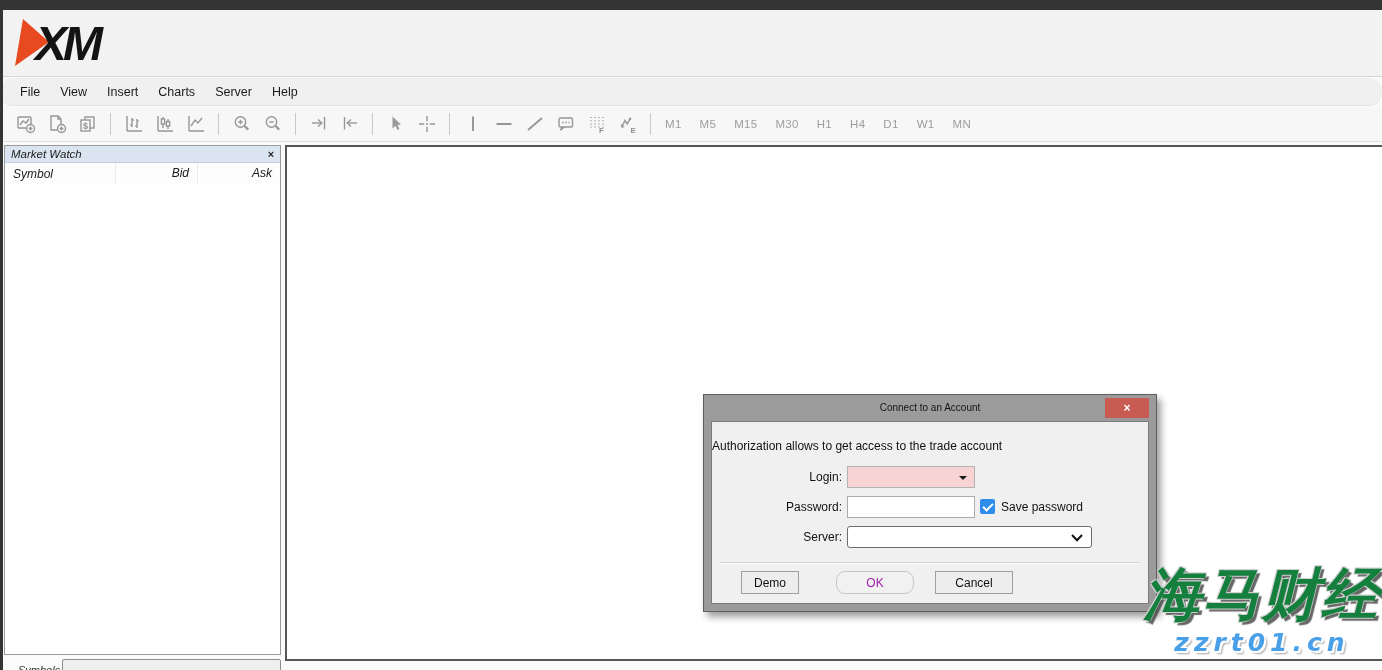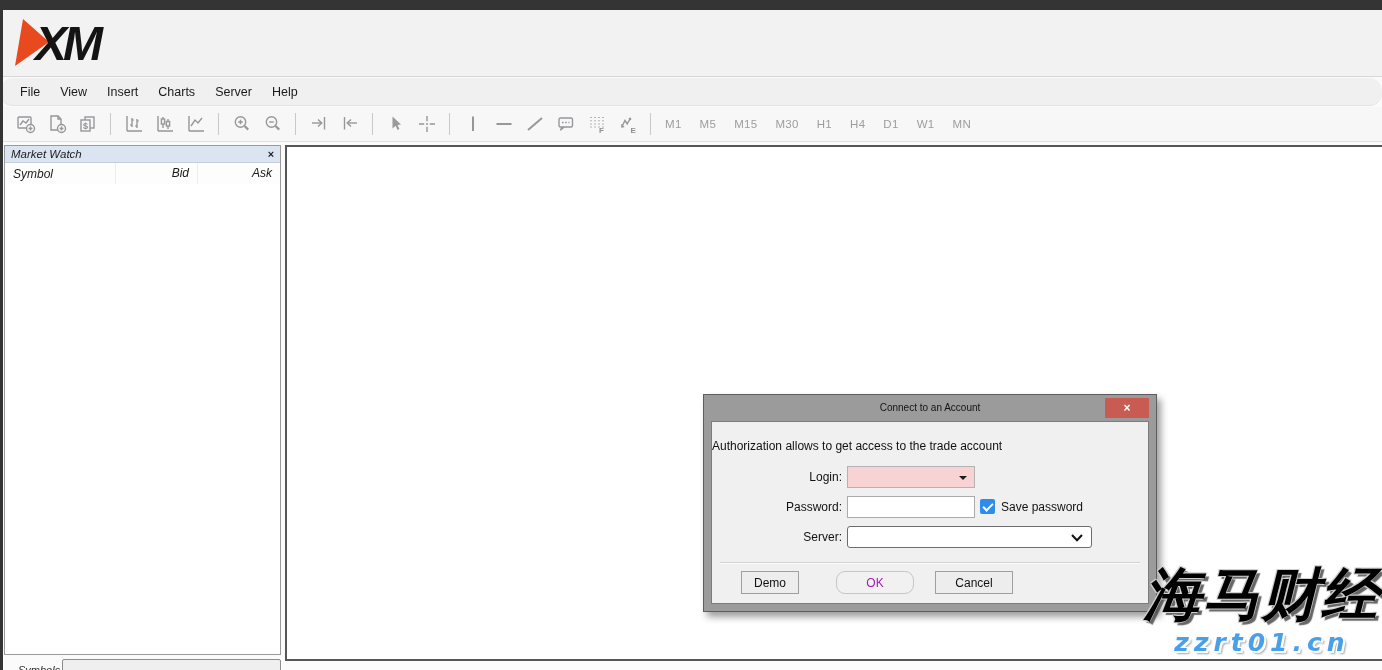--- a/index.html
+++ b/index.html
@@ -61,21 +61,21 @@
   .select-server { position:absolute; left:135px; width:245px; height:22px; background:#fff; border:1px solid #6d6d6d; border-radius:3px; }
   .select-chevron { position:absolute; right:8px; top:7px; }
   .dlg-sep { position:absolute; top:140px; left:8px; right:8px; border-top:1px solid #d2d2d2; border-bottom:1px solid #fdfdfd; }
   .dlg-btn { position:absolute; top:149px; height:23px; background:#ededed; border:1px solid #9f9f9f; font:12px "Liberation Sans",sans-serif; color:#111; text-align:center; }
   .btn-demo { left:12px; width:58px;margin-left:17px; }
   .btn-ok { left:124px; width:78px; color:#a21caf; border-color:#c6c6c6; background:#f1f1f1;border-radius:9px; }
   .btn-cancel { left:223px; width:78px; }
 
   
   .watermark { position:absolute; right:2px; top:565px; z-index:30; text-align:center; font-style:italic; font-weight:bold; pointer-events:none; }
-  .wm-title { font-size:57px; line-height:1.05; color:#000000; letter-spacing:2px; font-family:Liberation Serif, serif;
+  .wm-title { font-size:57px; line-height:1.05; color:#15803d; letter-spacing:2px; font-family:Liberation Serif, serif;
     text-shadow:-1px -1px 0 #cfcfcf, 1px -1px 0 #cfcfcf, -1px 1px 0 #cfcfcf, 3px 3px 1px rgba(75,75,75,.85); }
   .wm-url { font-size:25px; margin-top:3px; color:#4aa0e8; letter-spacing:5px; font-family:"DejaVu Sans",sans-serif;
     text-shadow:-1px -1px 0 #fff, 1px -1px 0 #fff, -1px 1px 0 #fff, 2px 2px 0 #fff, 3px 3px 2px rgba(0,0,0,.35); }
 
   svg text { font-family:"Liberation Sans",sans-serif; }
 </style>
 </head>
 <body>
 
 <div class="app">

